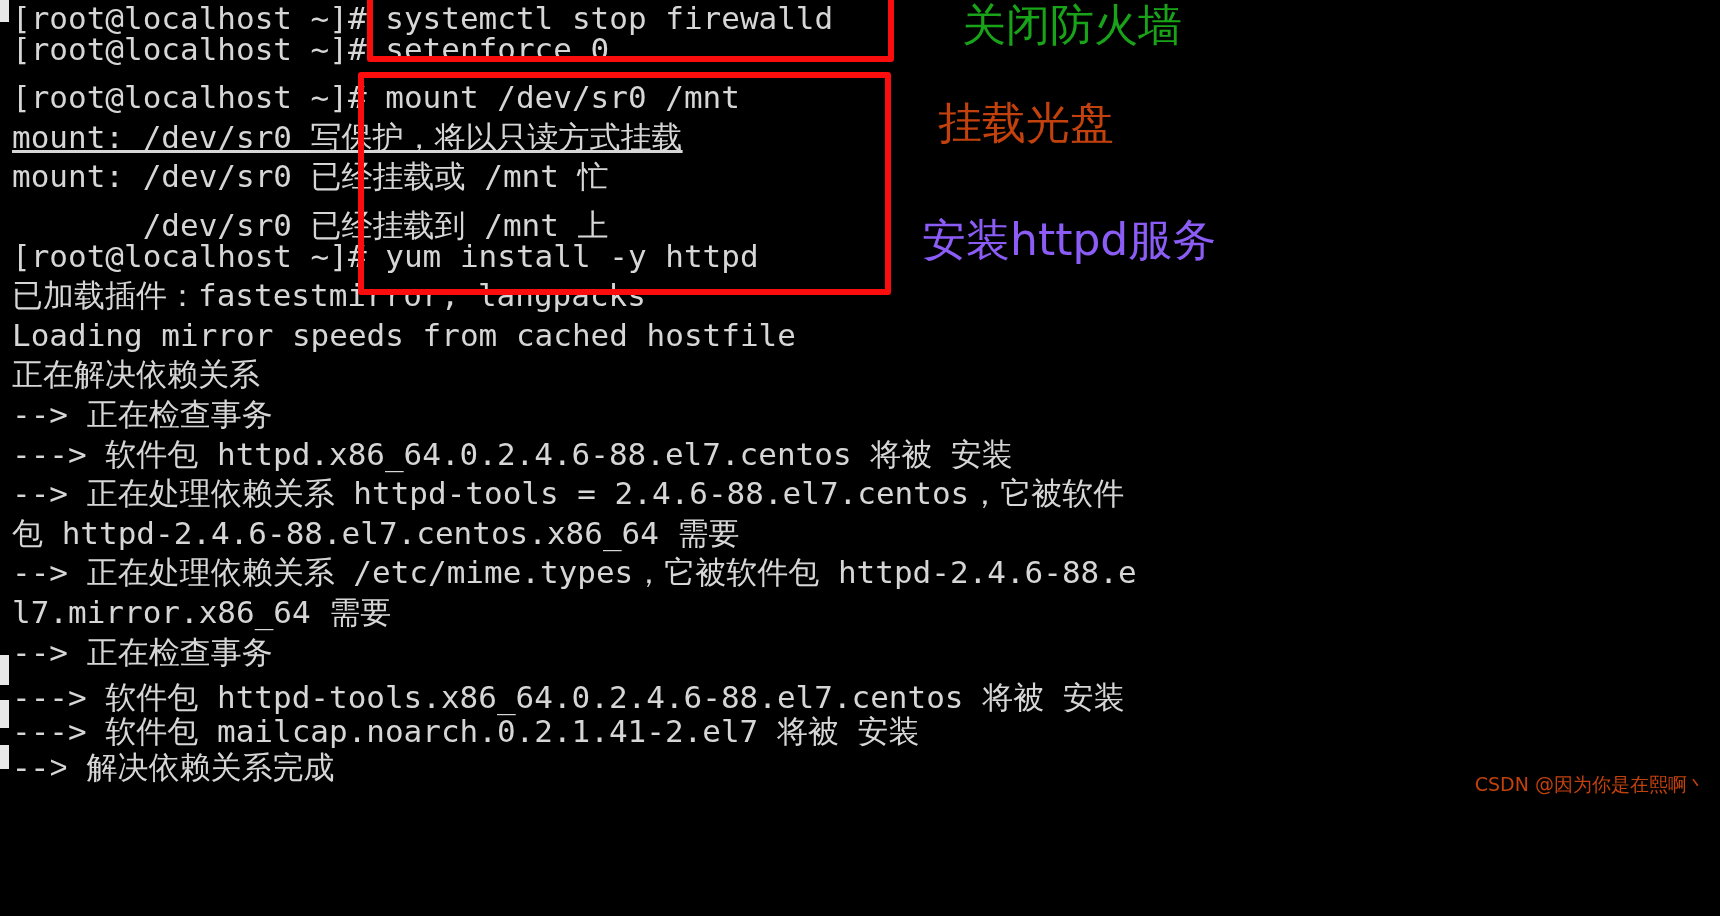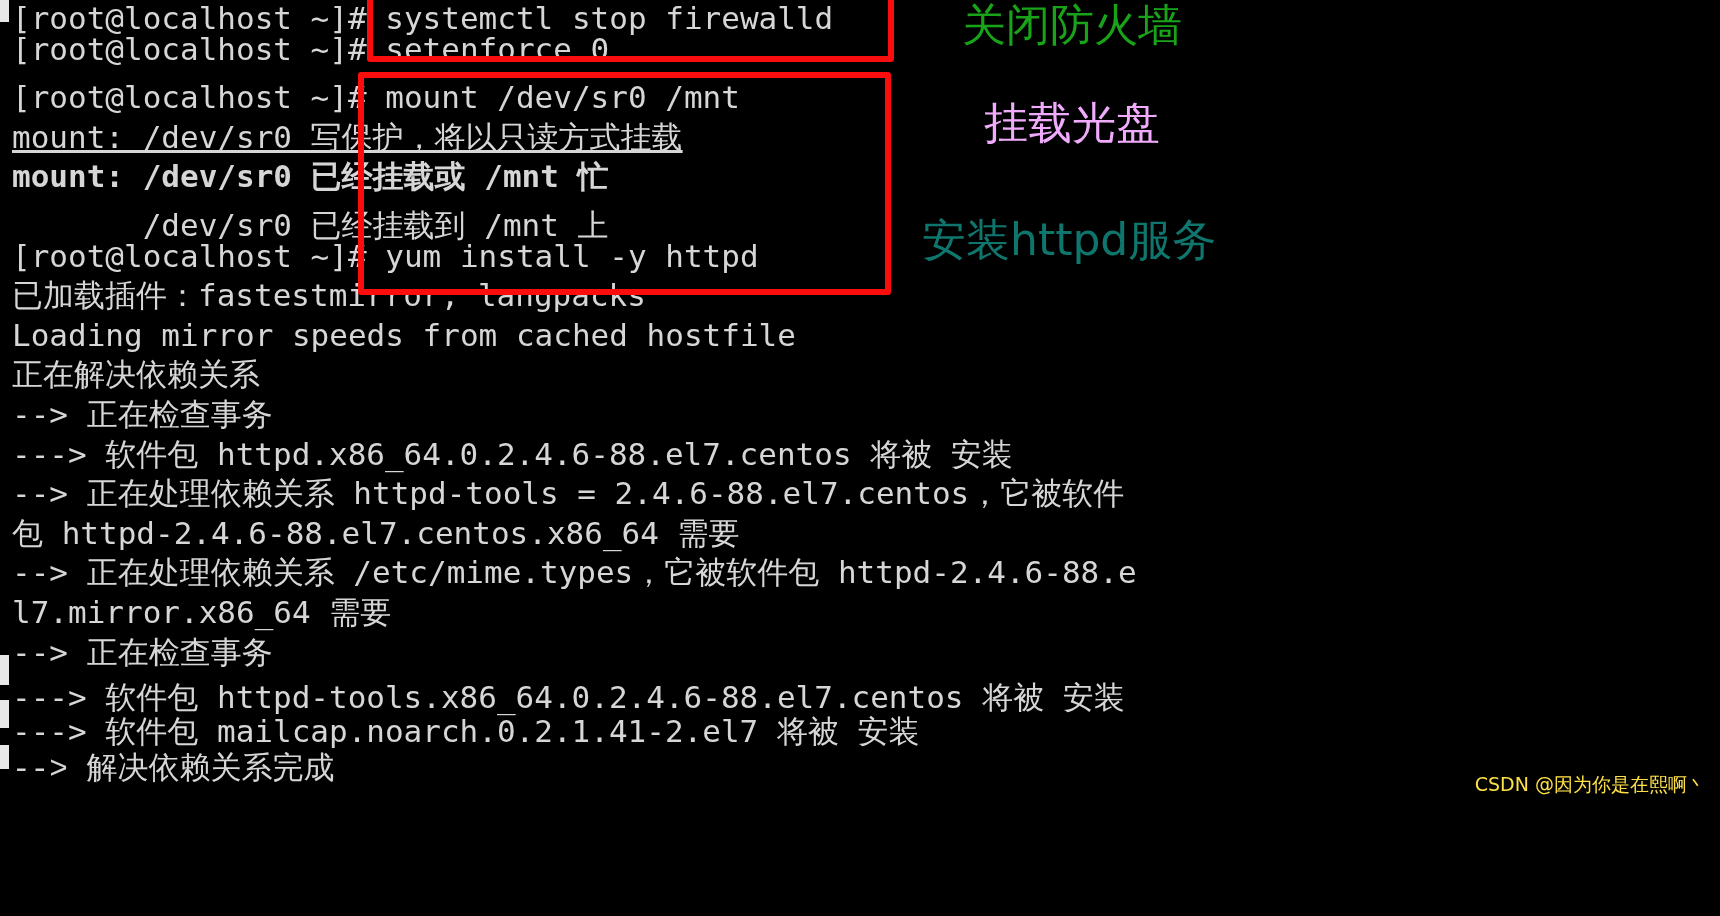--- a/index.html
+++ b/index.html
@@ -60,21 +60,21 @@
     line-height: 36px;
     white-space: pre;
     font-family: "DejaVu Sans", "Liberation Sans", sans-serif;
     font-weight: 500;
   }
 
   .watermark {
     position: absolute;
     right: 14px;
     bottom: 10px;
-    color: #fde047;
+    color: #c2410c;
     font-size: 19px;
     white-space: pre;
     font-family: "DejaVu Sans", "Liberation Sans", sans-serif;
   }
 </style>
 </head>
 <body>
 
 <div id="screen">
 
@@ -83,21 +83,21 @@
     <div class="edge-mark" style="top:655px;height:30px;"></div>
     <div class="edge-mark" style="top:700px;height:28px;"></div>
     <div class="edge-mark" style="top:745px;height:24px;"></div>
   </div>
 
   <div id="terminal-output">
       <div class="term-line" style="top: 1px;">[root@localhost ~]# systemctl stop firewalld</div>
       <div class="term-line" style="top: 32px;">[root@localhost ~]# setenforce 0</div>
       <div class="term-line" style="top: 80.2px;">[root@localhost ~]# mount /dev/sr0 /mnt</div>
       <div class="term-line" style="top: 119.8px; text-decoration: underline;">mount: /dev/sr0 写保护，将以只读方式挂载</div>
-      <div class="term-line" style="top: 159.4px; font-weight: bold;">mount: /dev/sr0 已经挂载或 /mnt 忙</div>
+      <div class="term-line" style="top: 159.4px;">mount: /dev/sr0 已经挂载或 /mnt 忙</div>
       <div class="term-line" style="top: 208px;">       /dev/sr0 已经挂载到 /mnt 上</div>
       <div class="term-line" style="top: 238.6px;">[root@localhost ~]# yum install -y httpd</div>
       <div class="term-line" style="top: 278.2px;">已加载插件：fastestmirror, langpacks</div>
       <div class="term-line" style="top: 317.8px;">Loading mirror speeds from cached hostfile</div>
       <div class="term-line" style="top: 357.4px;">正在解决依赖关系</div>
       <div class="term-line" style="top: 397px;">--&gt; 正在检查事务</div>
       <div class="term-line" style="top: 436.6px;">---&gt; 软件包 httpd.x86_64.0.2.4.6-88.el7.centos 将被 安装</div>
       <div class="term-line" style="top: 476.2px;">--&gt; 正在处理依赖关系 httpd-tools = 2.4.6-88.el7.centos，它被软件</div>
       <div class="term-line" style="top: 515.8px;">包 httpd-2.4.6-88.el7.centos.x86_64 需要</div>
       <div class="term-line" style="top: 555.4px;">--&gt; 正在处理依赖关系 /etc/mime.types，它被软件包 httpd-2.4.6-88.e</div>
@@ -106,18 +106,18 @@
       <div class="term-line" style="top: 664px; margin-top: 16px;">---&gt; 软件包 httpd-tools.x86_64.0.2.4.6-88.el7.centos 将被 安装</div>
       <div class="term-line" style="top: 713.8px;">---&gt; 软件包 mailcap.noarch.0.2.1.41-2.el7 将被 安装</div>
       <div class="term-line" style="top: 753.4px; font-family: Liberation Mono, monospace;">--&gt; 解决依赖关系完成</div>
     </div>
   <div id="annotation-boxes">
       <div class="redbox" style="left: 367px; top: -8px; width: 527px; height: 70px; border-color: rgb(252, 13, 13);"></div>
       <div class="redbox" style="left: 358px; top: 72px; width: 533px; height: 223px; border-color: rgb(252, 13, 13);"></div>
     </div>
   <div id="annotation-labels">
       <div class="green-label" style="left: 962px; top: 7px; color: rgb(25, 163, 25);">关闭防火墙</div>
-      <div class="green-label" style="left: 938px; top: 105px; color: #f0abfc; margin-left: 46px;">挂载光盘</div>
-      <div class="green-label" style="left: 922px; top: 222px; color: #0f766e;">安装httpd服务</div>
+      <div class="green-label" style="left: 938px; top: 105px; color: #c2410c;">挂载光盘</div>
+      <div class="green-label" style="left: 922px; top: 222px; color: #8b5cf6;">安装httpd服务</div>
     </div>
 
   <div class="watermark">CSDN @因为你是在熙啊丶</div>
 </div>
 
 </body></html>

